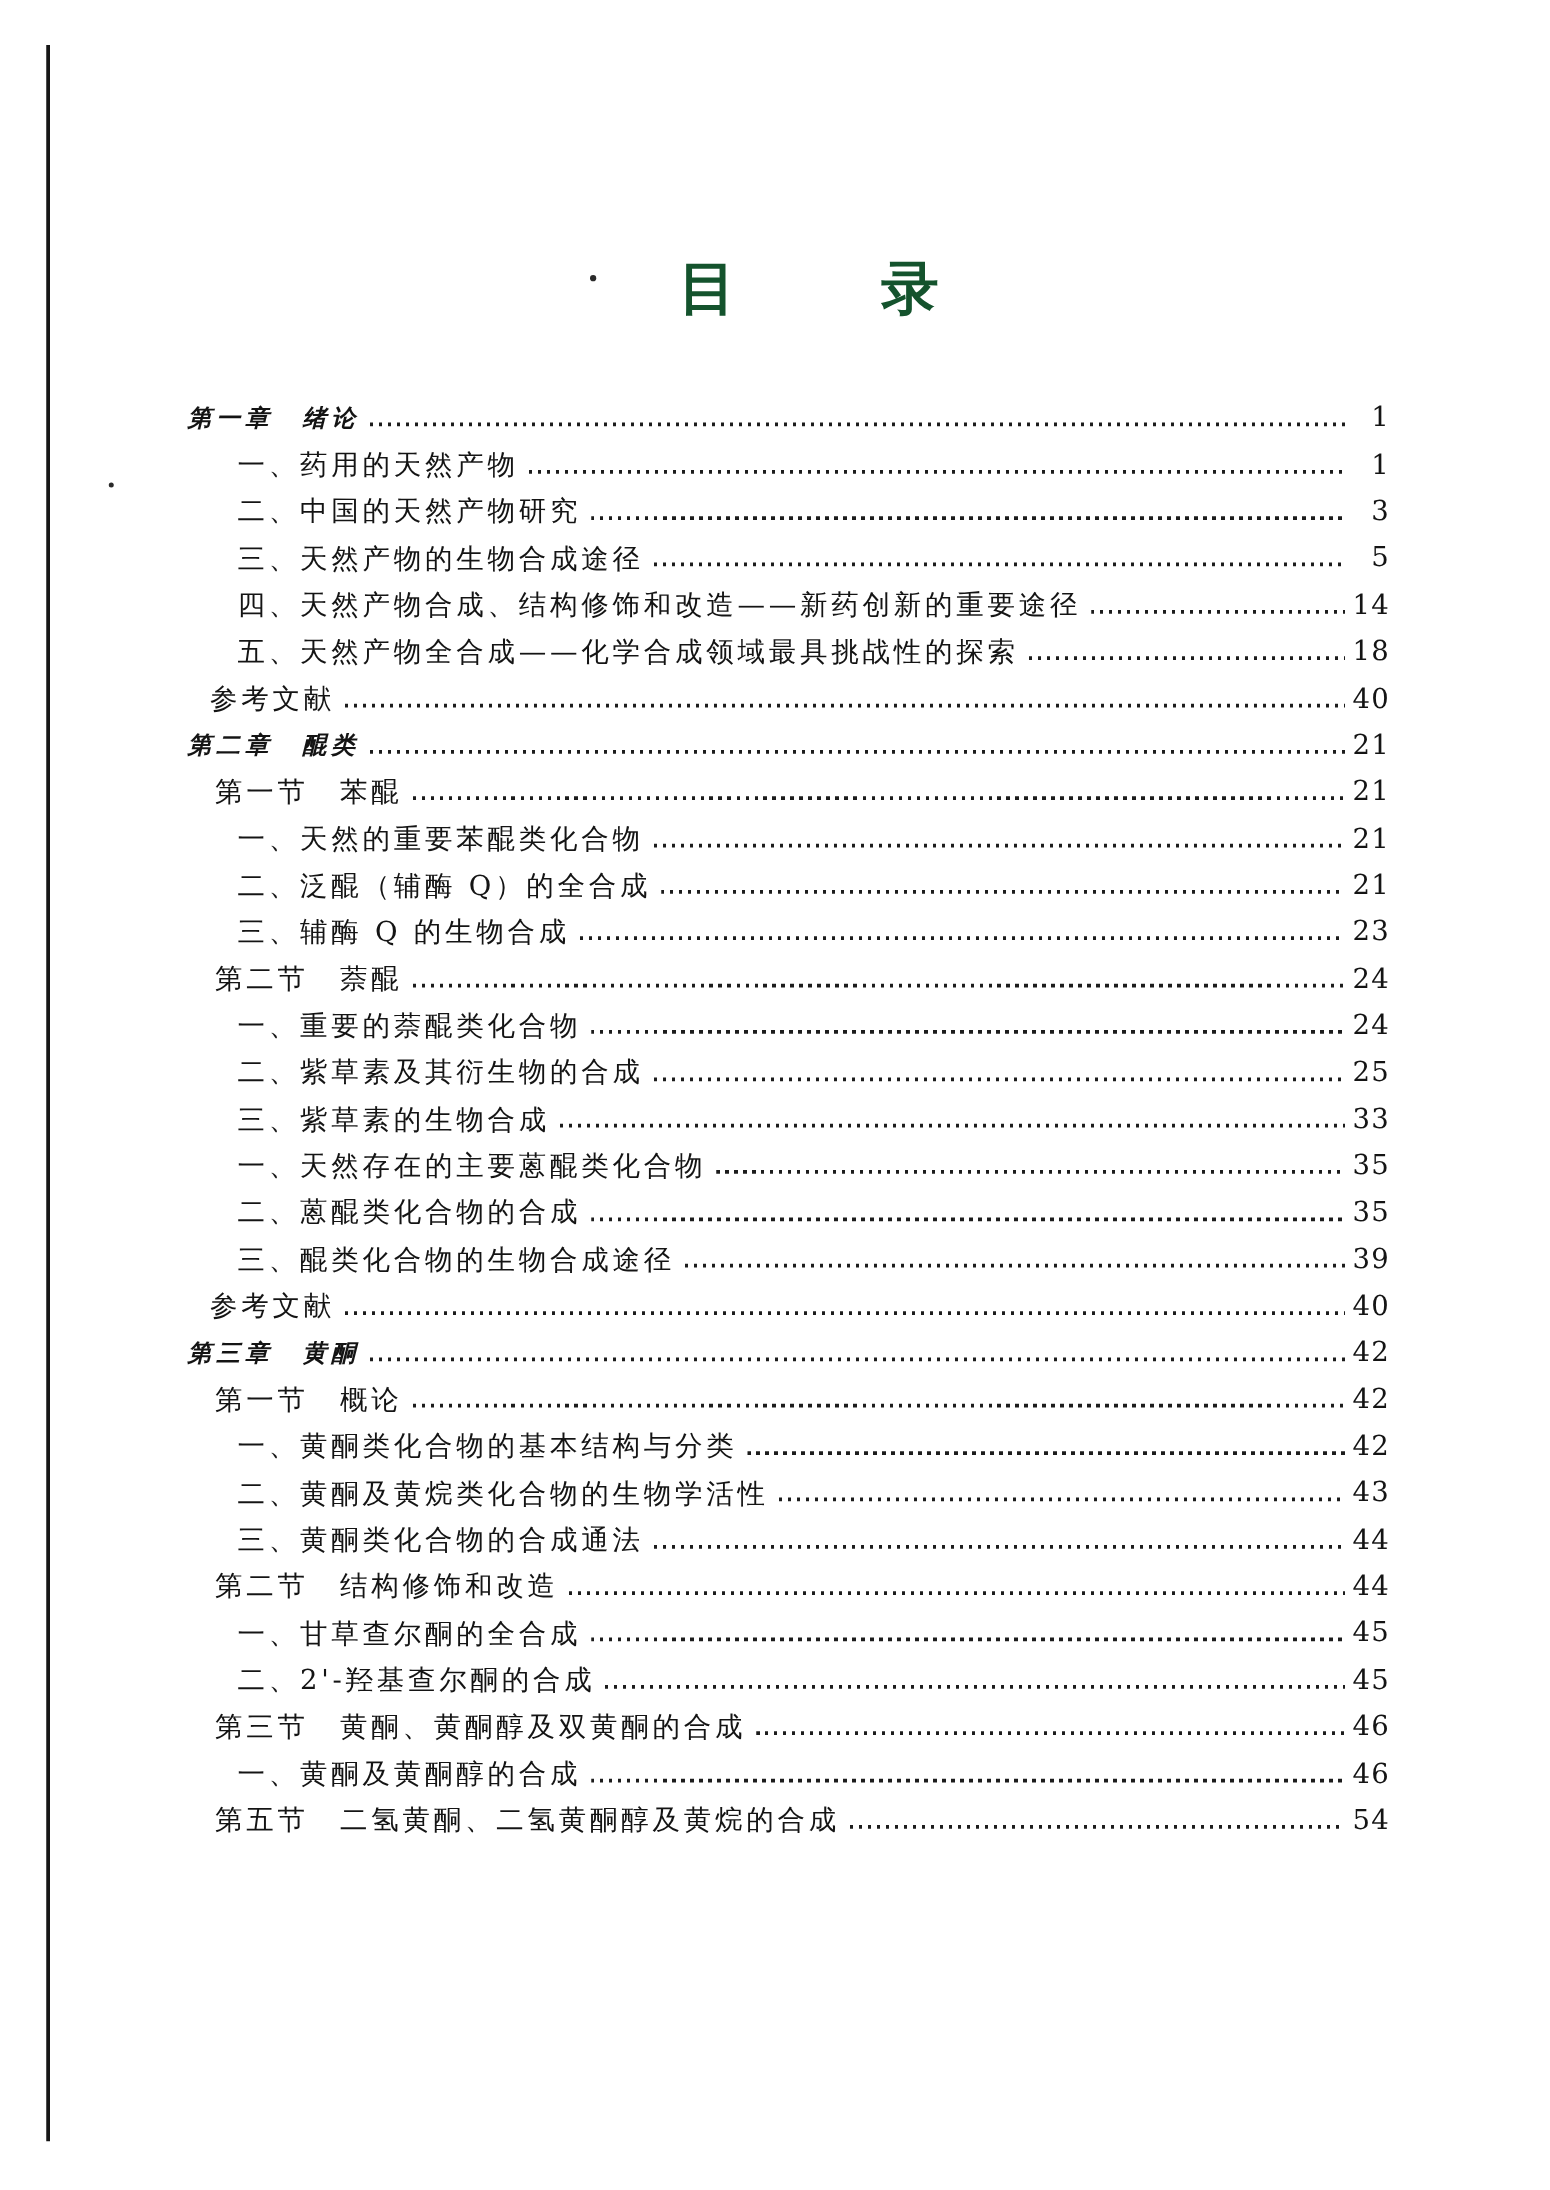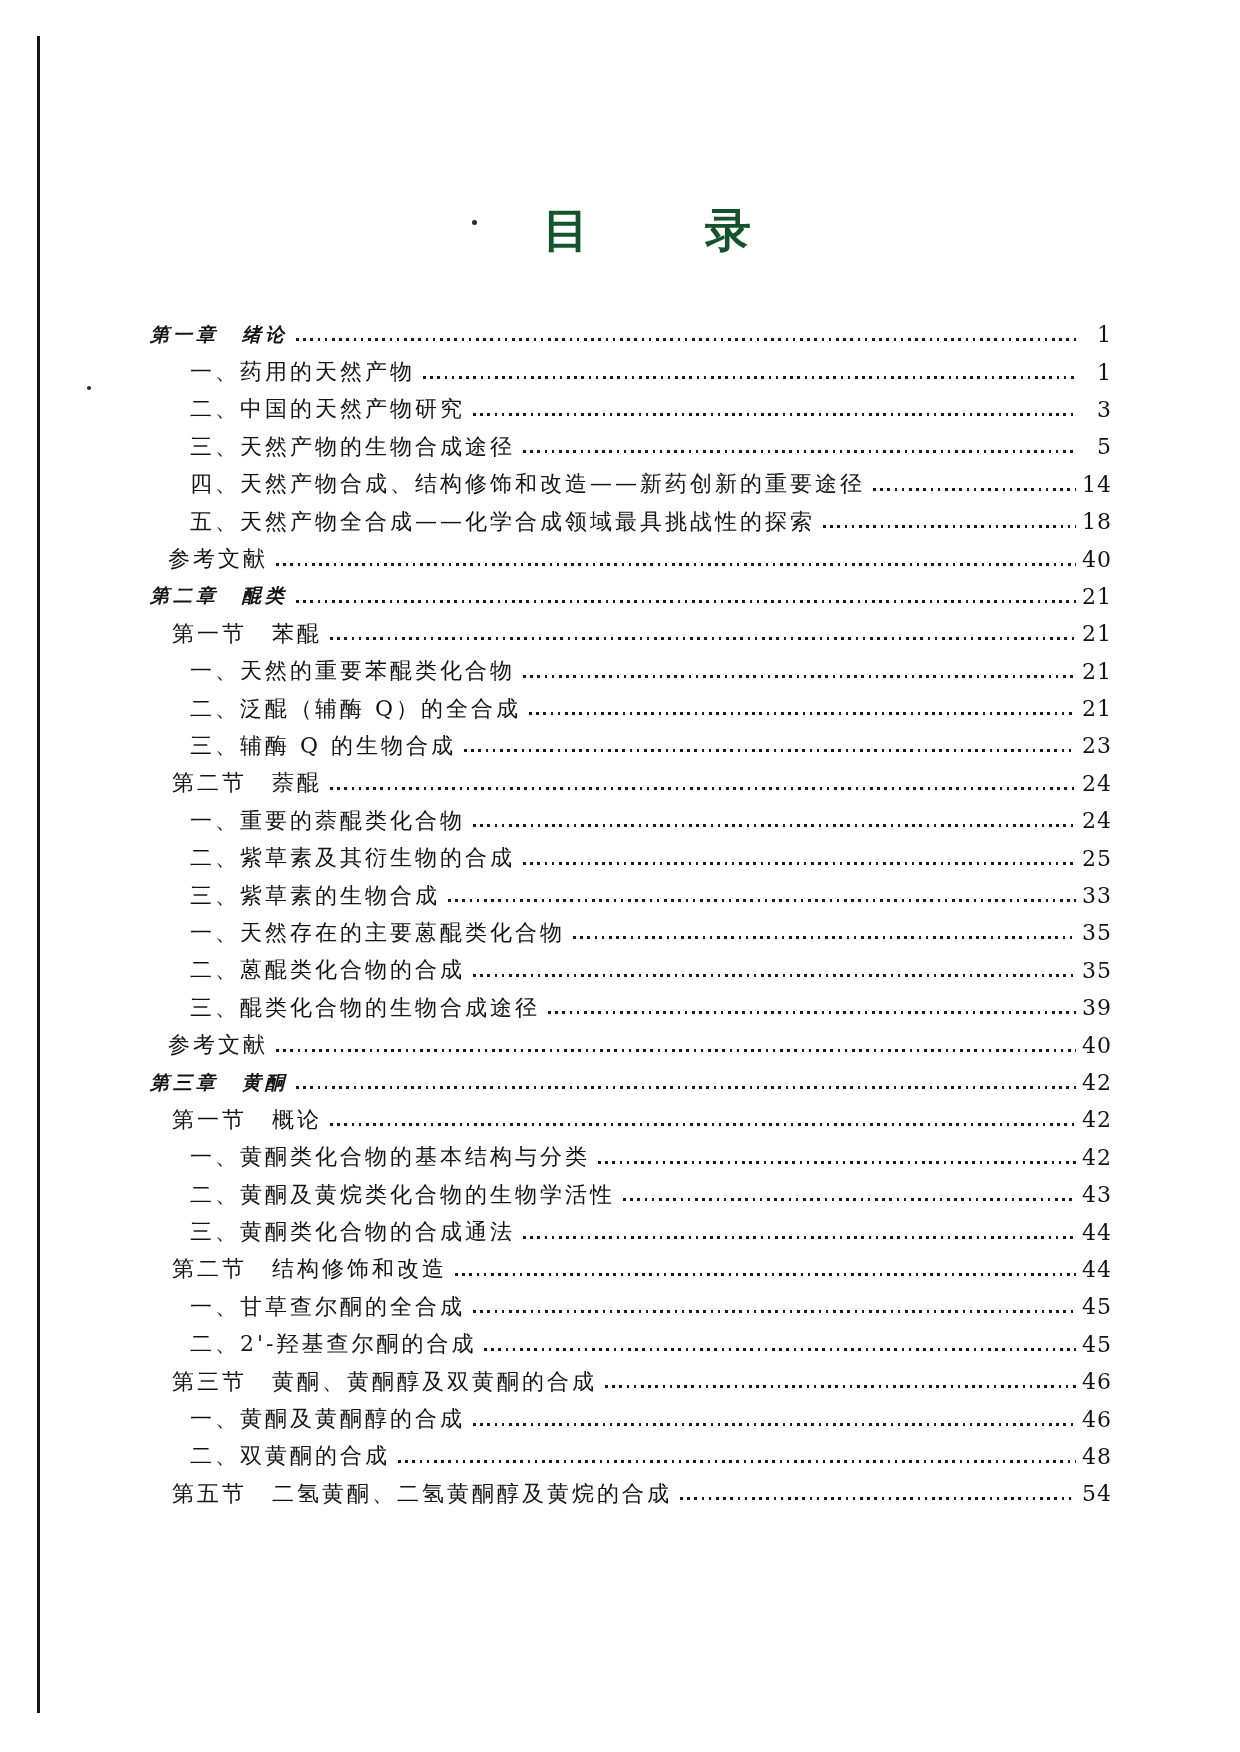--- a/index.html
+++ b/index.html
@@ -256,24 +256,19 @@
       <div class="row section">
         <span class="label">第三节　黄酮、黄酮醇及双黄酮的合成</span>
         <span class="leader"></span>
         <span class="page-num">46</span>
       </div>
       <div class="row item">
         <span class="label">一、黄酮及黄酮醇的合成</span>
         <span class="leader"></span>
         <span class="page-num">46</span>
       </div>
-      <div class="row item">
-        <span class="label">二、双黄酮的合成</span>
-        <span class="leader"></span>
-        <span class="page-num">48</span>
-      </div>
       <div class="row section">
         <span class="label">第五节　二氢黄酮、二氢黄酮醇及黄烷的合成</span>
         <span class="leader"></span>
         <span class="page-num">54</span>
       </div>
     </div>
 </div>
 
 </body></html>

